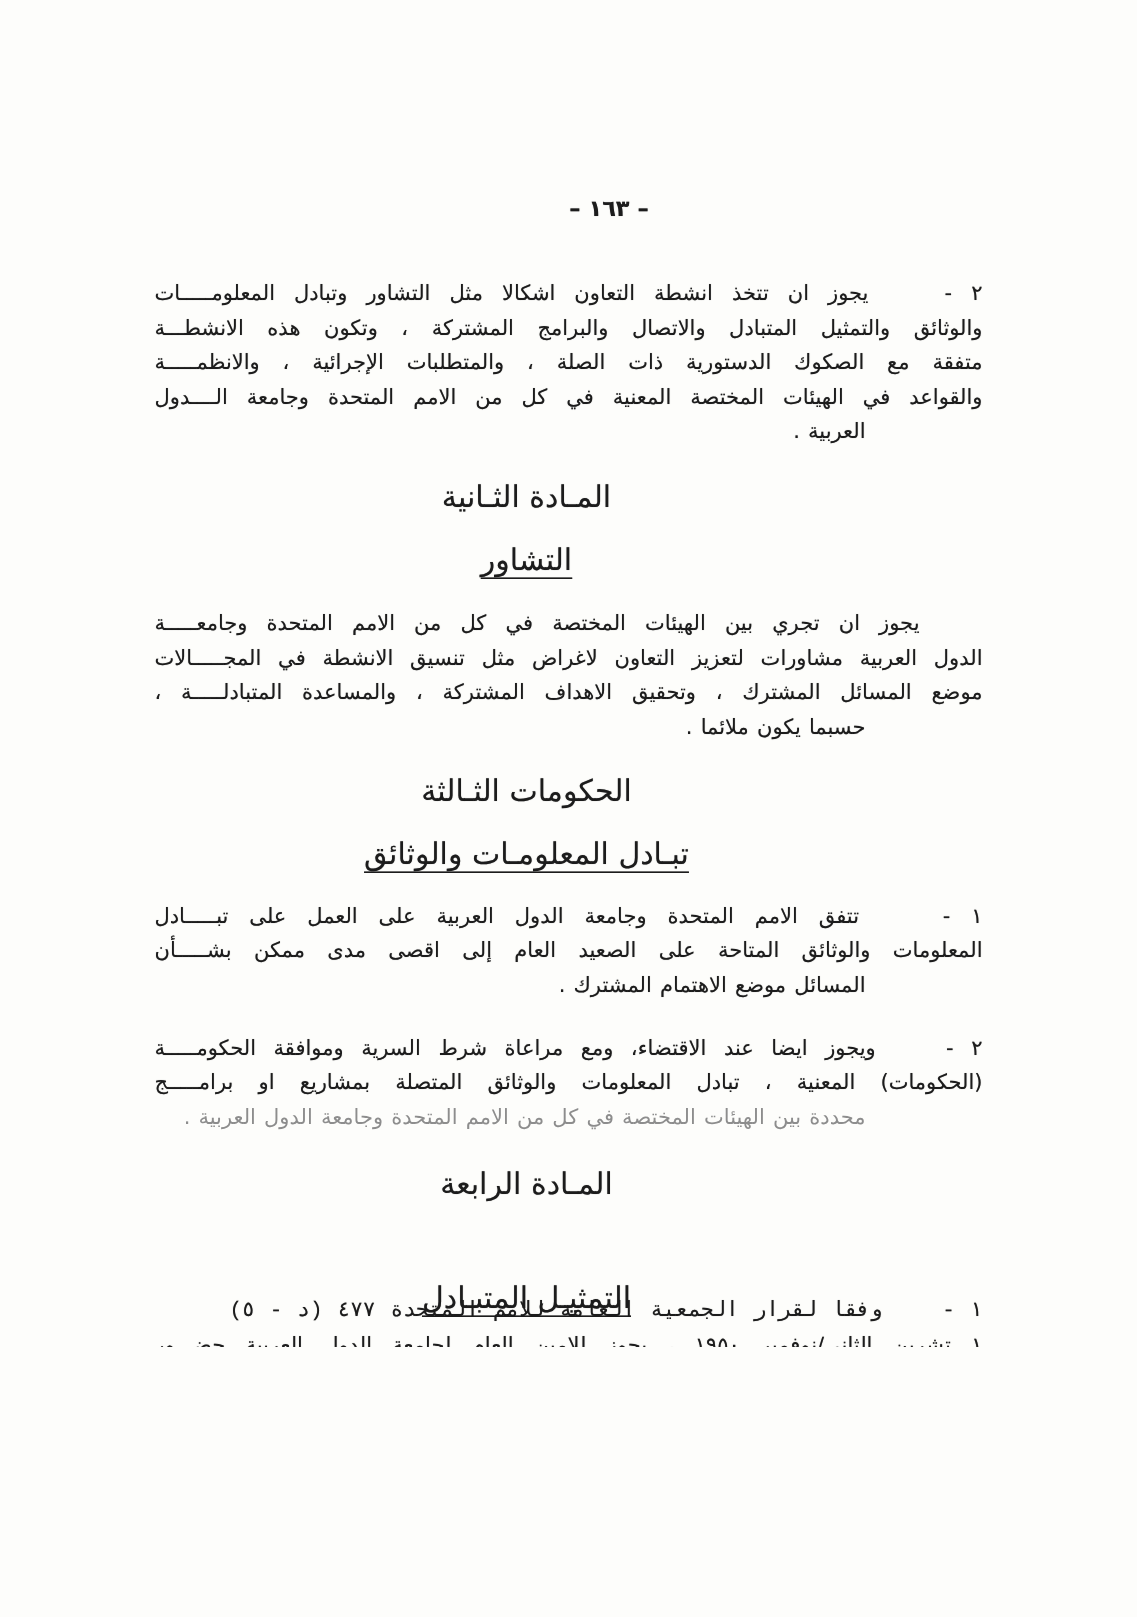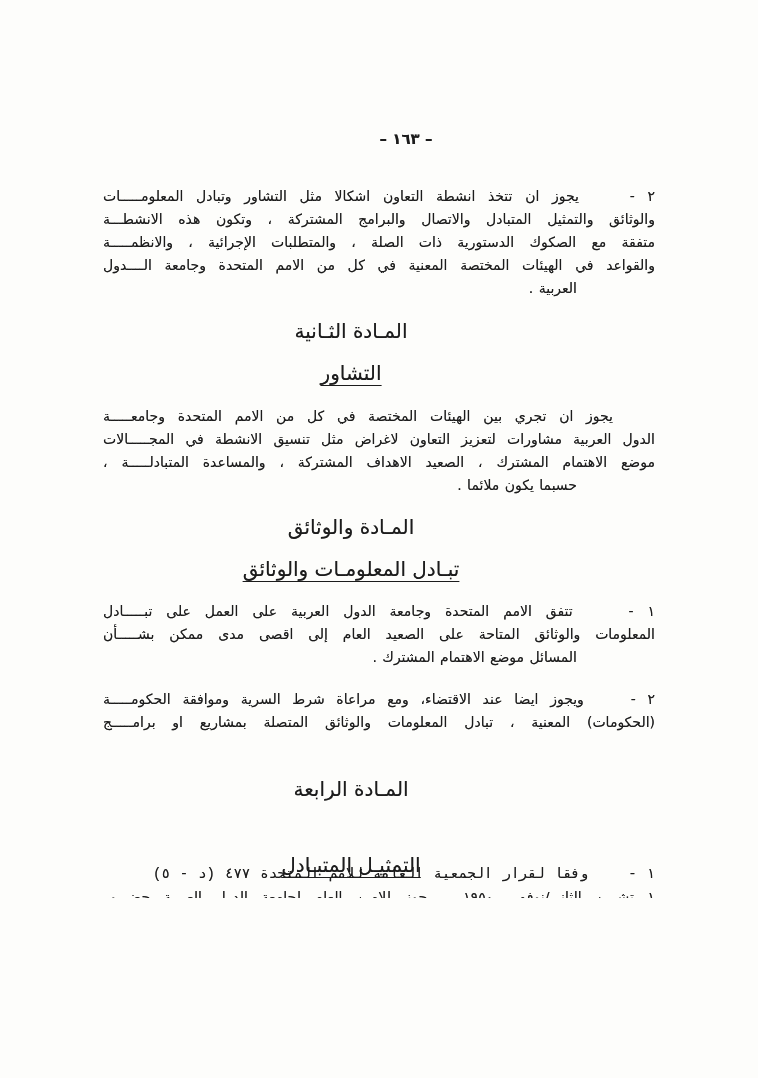--- a/index.html
+++ b/index.html
@@ -55,34 +55,35 @@
       <div class="ln">متفقة مع الصكوك الدستورية ذات الصلة ، والمتطلبات الإجرائية ، والانظمـــــة</div>
       <div class="ln">والقواعد في الهيئات المختصة المعنية في كل من الامم المتحدة وجامعة الــــدول</div>
       <div class="ln ln--last">العربية .</div>
     </div>
 
     <div class="heading" style="top:320px">المـادة الثـانية</div>
     <div class="heading heading--underline" style="top:362px">التشاور</div>
     <div class="para" style="top:405px">
       <div class="ln ln--ind1">يجوز ان تجري بين الهيئات المختصة في كل من الامم المتحدة وجامعـــــة</div>
       <div class="ln">الدول العربية مشاورات لتعزيز التعاون لاغراض مثل تنسيق الانشطة في المجـــــالات</div>
-      <div class="ln">موضع الاهتمام المشترك ، الصعيد الاهداف المشتركة ، والمساعدة المتبادلـــــة ،</div>
+      <div class="ln">موضع المسائل المشترك ، وتحقيق الاهداف المشتركة ، والمساعدة المتبادلـــــة ،</div>
       <div class="ln ln--last">حسبما يكون ملائما .</div>
     </div>
 
-    <div class="heading" style="top:516px">المـادة والوثائق</div>
+    <div class="heading" style="top:516px">الحكومات الثـالثة</div>
     <div class="heading heading--underline" style="top:558px">تبـادل المعلومـات والوثائق</div>
     <div class="para" style="top:600px">
       <div class="ln">١ -&nbsp;&nbsp;&nbsp;&nbsp;تتفق الامم المتحدة وجامعة الدول العربية على العمل على تبـــــادل</div>
       <div class="ln">المعلومات والوثائق المتاحة على الصعيد العام إلى اقصى مدى ممكن بشـــــأن</div>
       <div class="ln ln--last">المسائل موضع الاهتمام المشترك .</div>
     </div>
     <div class="para" style="top:688px">
       <div class="ln">٢ -&nbsp;&nbsp;&nbsp;&nbsp;ويجوز ايضا عند الاقتضاء، ومع مراعاة شرط السرية وموافقة الحكومـــــة</div>
       <div class="ln">(الحكومات) المعنية ، تبادل المعلومات والوثائق المتصلة بمشاريع او برامـــــج</div>
+      <div class="ln ln--last ln--faded">محددة بين الهيئات المختصة في كل من الامم المتحدة وجامعة الدول العربية .</div>
     </div>
 
     <div class="heading" style="top:778px">المـادة الرابعة</div>
     <div class="heading heading--underline" style="top:854px">التمثيـل المتبـادل</div>
     <div class="para" style="top:863px">
       <div class="ln ln--pl50">١ -&nbsp;&nbsp;&nbsp;&nbsp;وفقا لقرار الجمعية العامة للامم المتحدة ٤٧٧ (د - ٥) ، المؤرخ فـــــي</div>
       <div class="ln">١ تشرين الثاني/نوفمبر ١٩٥٠ ، يجوز للامين العام لجامعة الدول العربية حضـــور</div>
     </div>
 
   </div>

